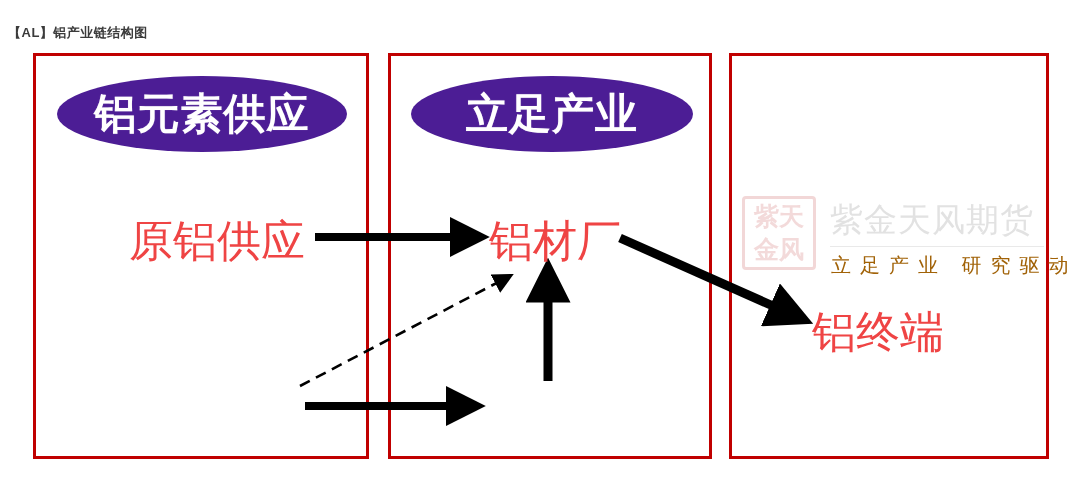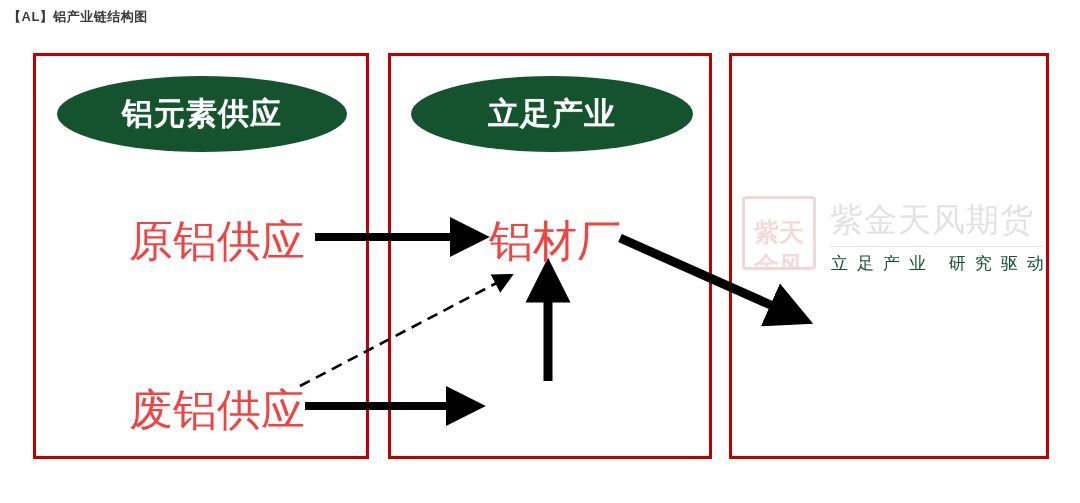--- a/index.html
+++ b/index.html
@@ -12,21 +12,21 @@
     height: 503px;
     position: relative;
     font-family: "Liberation Sans", "DejaVu Sans", sans-serif;
     overflow: hidden;
   }
 
   
   #chart-title {
     position: absolute;
     left: 8px;
-    top: 8px;
+    top: 24px;
     font-size: 13px;
     font-weight: bold;
     color: #3b3b3b;
     letter-spacing: 0.5px;
     white-space: nowrap;
   }
 
   
   #diagram-canvas {
     position: absolute;
@@ -44,27 +44,27 @@
     box-sizing: border-box;
   }
   #stage-box-supply   { left: 33px;  top: 53px; width: 336px; height: 406px; }
   #stage-box-process  { left: 388px; top: 53px; width: 324px; height: 406px; }
   #stage-box-usage    { left: 729px; top: 53px; width: 320px; height: 406px; }
 
   
   .stage-ellipse {
     position: absolute;
     border-radius: 50%;
-    background: #14532d;
+    background: #4c1d95;
     display: flex;
     align-items: center;
     justify-content: center;
     color: #ffffff;
     font-weight: bold;
-    font-size: 31px;
+    font-size: 42px;
     letter-spacing: 1px;
     white-space: nowrap;
     font-family: "Liberation Serif", "DejaVu Serif", serif;
     text-shadow: 0 0 1px rgba(255,255,255,0.4);
   }
   #stage-ellipse-supply  { left: 57px;  top: 76px; width: 290px; height: 76px; }
   #stage-ellipse-process { left: 411px; top: 76px; width: 282px; height: 76px; }
   #stage-ellipse-usage   { left: 749px; top: 76px; width: 282px; height: 76px; }
 
   
@@ -102,21 +102,21 @@
     border-radius: 4px;
     color: #f3dada;
     font-family: "Liberation Serif", "DejaVu Serif", serif;
     font-weight: bold;
     font-size: 25px;
     line-height: 33px;
     letter-spacing: 0px;
     text-align: center;
     box-sizing: border-box;
     overflow: hidden;
-    padding-top: 17px;
+    padding-top: 1px;
   }
   #watermark-brand {
     position: absolute;
     left: 88px;
     top: 2px;
     font-size: 33px;
     color: #e2e2e2;
     font-family: "Liberation Sans", "DejaVu Sans", sans-serif;
     white-space: nowrap;
     letter-spacing: 1px;
@@ -126,22 +126,22 @@
     left: 88px;
     top: 50px;
     width: 214px;
     height: 1px;
     background: #e9e9e9;
   }
   #watermark-tagline {
     position: absolute;
     left: 89px;
     top: 56px;
-    font-size: 17px;
-    color: #14532d;
+    font-size: 20px;
+    color: #a16207;
     letter-spacing: 9px;
     white-space: nowrap;
     font-family: "Liberation Sans", "DejaVu Sans", sans-serif;
   }
 </style>
 </head>
 <body>
 
 <div id="chart-title">【AL】铝产业链结构图</div>
 
@@ -179,16 +179,16 @@
 
     <line x1="548" y1="381" x2="548" y2="272" stroke="#000000" stroke-width="9" marker-end="url(#head-solid)"></line>
 
     <line x1="620" y1="238" x2="800" y2="318" stroke="#000000" stroke-width="9" marker-end="url(#head-solid-thick)"></line>
   </svg>
 
   <div class="stage-ellipse" id="stage-ellipse-supply">铝元素供应</div>
   <div class="stage-ellipse" id="stage-ellipse-process">立足产业</div>
 
   <div class="node-label" id="node-primary-supply">原铝供应</div>
-  <div class="node-label" id="node-scrap-supply">废铝供应</div>
   <div class="node-label" id="node-aluminum-mill">铝材厂</div>
+  <div class="node-label" id="node-end-use">铝终端</div>
 
 </div>
 
 </body></html>

